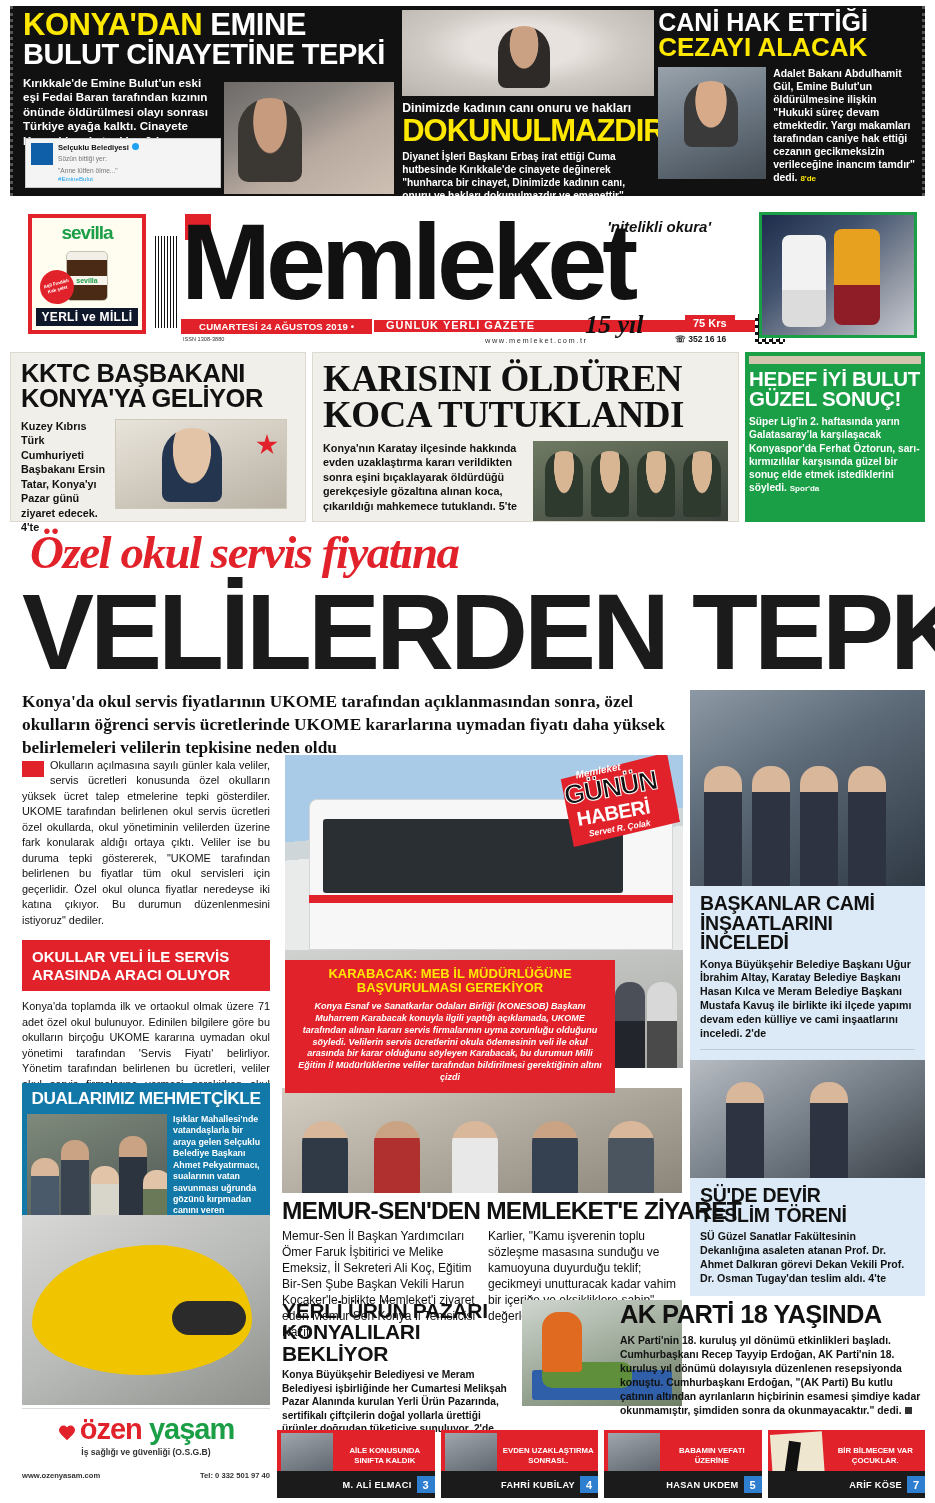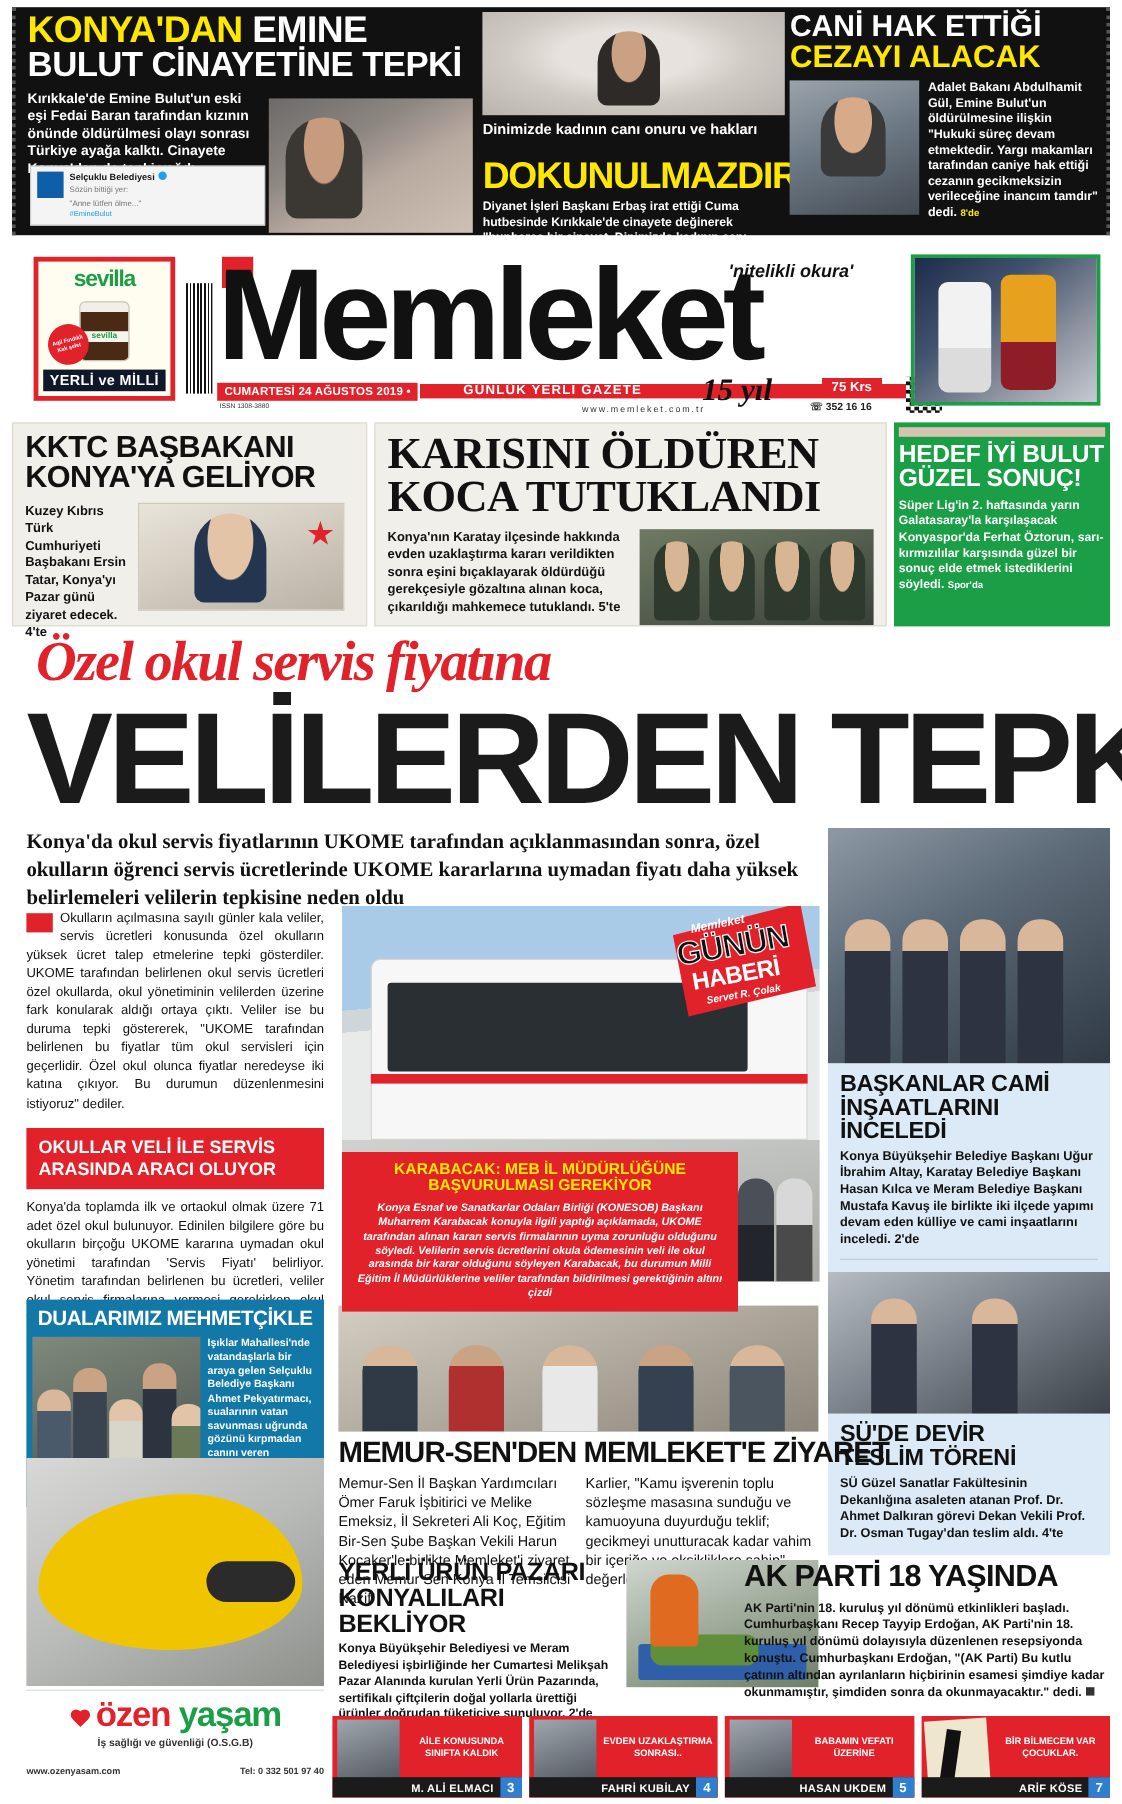--- a/index.html
+++ b/index.html
@@ -57,21 +57,21 @@
     width: 100%; height: 86px;
     background: radial-gradient(ellipse at 48% 42%, #e7e2dd 0 30%, #cfcac4 55%, #b6b1ab 100%);
     position:relative; overflow:hidden;
   }
   .tb-b .photo::after {
     content:""; position:absolute; left:38%; top:16px; width:52px; height:62px;
     border-radius:26px 26px 8px 8px;
     background: radial-gradient(ellipse at 50% 30%, #caa182 0 38%, #2e2a27 40% 100%);
   }
   .tb-b .t1 { color:#fff; font-size:12.2px; font-weight:800; margin-top:6px; line-height:1.1;}
-  .tb-b .t2 { color:#ffe800; font-size:31px; font-weight:900; line-height:0.95; letter-spacing:-1px; margin-top:17px;}
+  .tb-b .t2 { color:#ffe800; font-size:31px; font-weight:900; line-height:0.95; letter-spacing:-1px; margin-top:1px;}
   .tb-b .body { color:#fff; font-size:10.2px; font-weight:700; line-height:1.28; margin-top:4px; }
 
   .tb-c .t1 { color:#fff; font-size:25px; font-weight:900; line-height:0.96; }
   .tb-c .t2 { color:#ffe800; font-size:26px; font-weight:900; line-height:0.96; margin-top:1px;}
   .tb-c .row { display:flex; gap:7px; margin-top:7px; }
   .tb-c .photo {
     width: 108px; height: 112px; flex:0 0 108px;
     background: linear-gradient(160deg,#9aa3ab 0%,#6e7a86 45%,#454d55 100%);
     position:relative; overflow:hidden;
   }
@@ -106,21 +106,21 @@
 
   .mast-main { position:absolute; left: 145px; top: 4px; width: 620px; height:135px; }
   .barcode { position:absolute; left:0; top:26px; width:22px; height:92px;
     background: repeating-linear-gradient(90deg,#111 0 1.5px,#fff 1.5px 3px); }
   .redsq { position:absolute; left:30px; top:4px; width:26px; height:26px; background:#e2222a;}
   .logo { position:absolute; left:26px; top:-2px; font-size:108px; font-weight:900;
     letter-spacing:-5px; color:#111; line-height:1; font-family:"Liberation Sans", sans-serif; }
   .slogan { position:absolute; right: 64px; top: 8px; font-size:15px; font-style:italic;
     font-weight:700; color:#111;}
   .mast-bar { position:absolute; left:26px; top:108px; width:594px; height:16px; display:flex; align-items:center;}
-  .bar-date { background:#e2222a; color:#fff; font-size:9.6px; font-weight:800; padding:2px 6px; letter-spacing:0.2px;}
+  .bar-date { background:#e2222a; color:#fff; font-size:9.6px; font-weight:800; padding:2px 18px; letter-spacing:0.2px;}
   .bar-gap { flex:1; height:12px; background:#e2222a; margin-left:2px;}
   .bar-gaz { position:absolute; left:205px; top:1px; color:#fff; font-size:11px; font-weight:800; letter-spacing:1px;}
   .isbn { position:absolute; left:28px; top:126px; font-size:5.6px; color:#333; }
   .site { position:absolute; left:330px; top:126px; font-size:7.4px; color:#333; letter-spacing:1.6px;}
   .yil { position:absolute; left:430px; top:100px; font-size:26px; font-style:italic; font-weight:900; color:#111;
     font-family:"Liberation Serif", serif;}
   .krs { position:absolute; left:530px; top:105px; background:#e2222a; color:#fff; font-size:11px;
     font-weight:800; padding:2px 8px;}
   .tel { position:absolute; left:520px; top:124px; font-size:8.6px; color:#222; font-weight:600;}
   .qr { position:absolute; left:600px; top:104px; width:30px; height:30px;
@@ -270,21 +270,21 @@
   
   .strip { position:absolute; left:277px; top:1430px; width:648px; height:68px; display:flex; gap:6px; }
   .cw { flex:1; background:#e2222a; position:relative; overflow:hidden; }
   .cw .av { position:absolute; left:4px; top:3px; width:52px; height:62px;
     background:linear-gradient(160deg,#9fa6ad,#454c55); }
   .cw .av.paper { background:#efe6cf; transform:rotate(-4deg); }
   .cw .av.paper::after { content:""; position:absolute; left:14px; top:8px; width:12px; height:44px;
     background:#111; transform:rotate(12deg); }
   .cw .tl { position:absolute; left:62px; right:4px; top:16px; color:#fff; font-size:7.8px;
     font-weight:800; text-align:center; line-height:1.3; }
-  .cw .ft { position:absolute; left:0; right:0; bottom:0; height:17px; background:#1b1b1b;
+  .cw .ft { position:absolute; left:0; right:0; bottom:0; height:27px; background:#1b1b1b;
     display:flex; align-items:center; justify-content:flex-end; }
   .cw .nm { color:#fff; font-size:9.2px; font-weight:800; letter-spacing:0.3px; padding-right:5px;}
   .cw .num { background:#2f7fd0; color:#fff; font-size:11px; font-weight:900; width:18px; height:17px;
     display:flex; align-items:center; justify-content:center;}
 </style>
 </head>
 <body>
 
 <div class="page">
 

